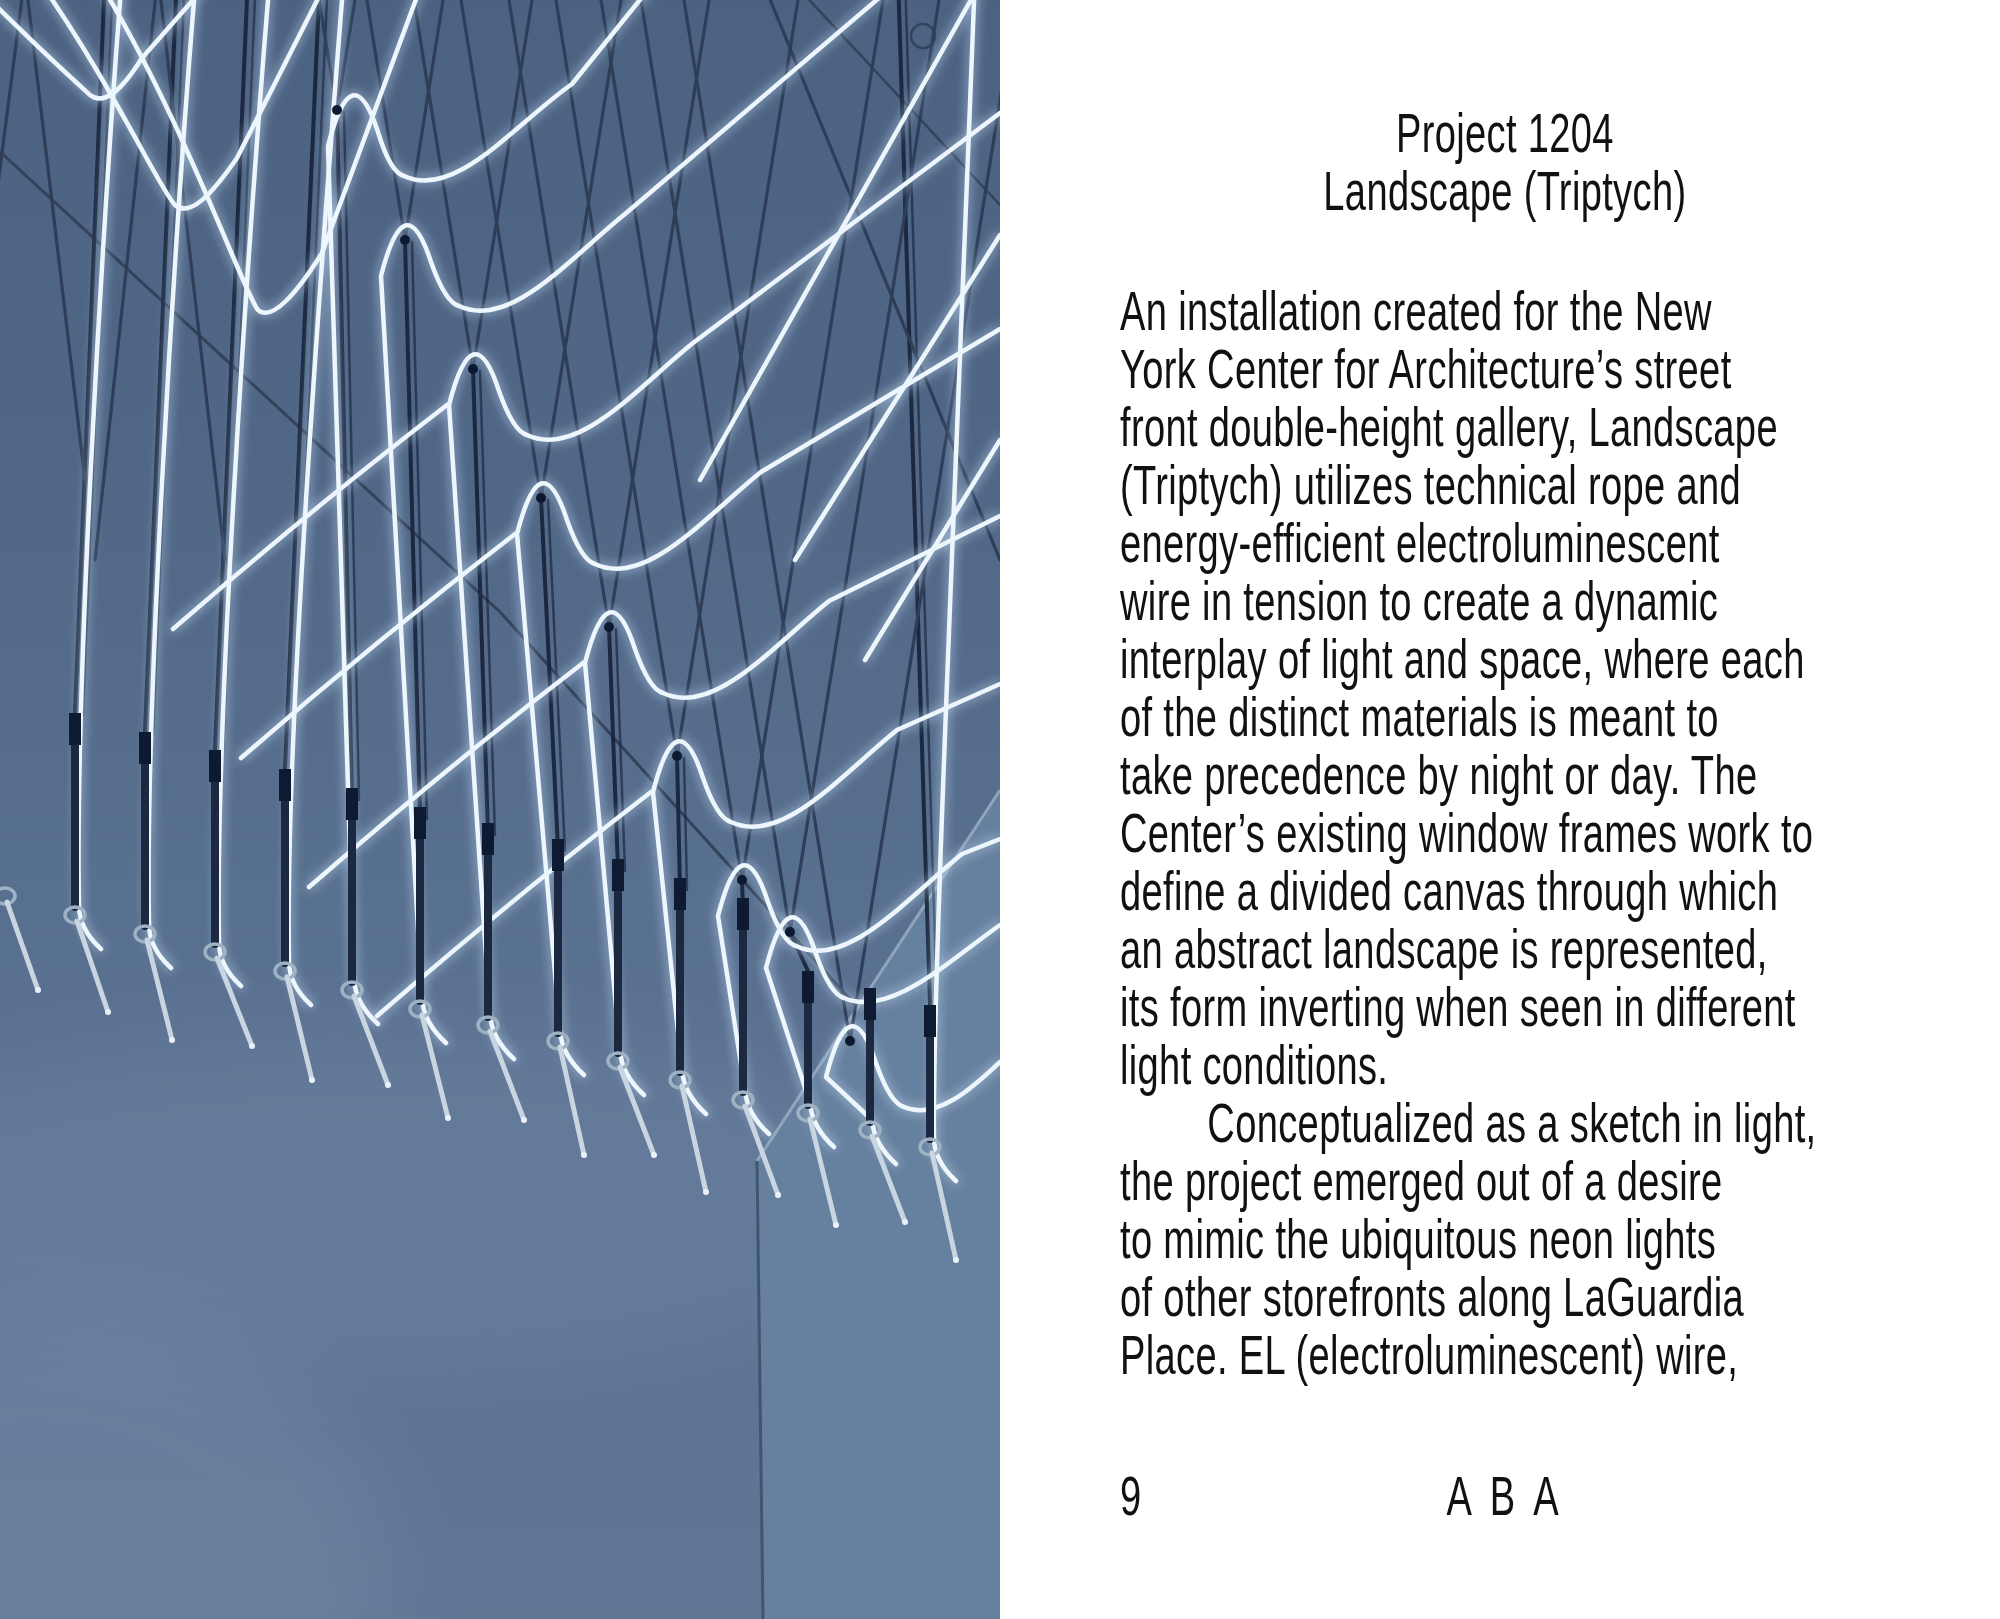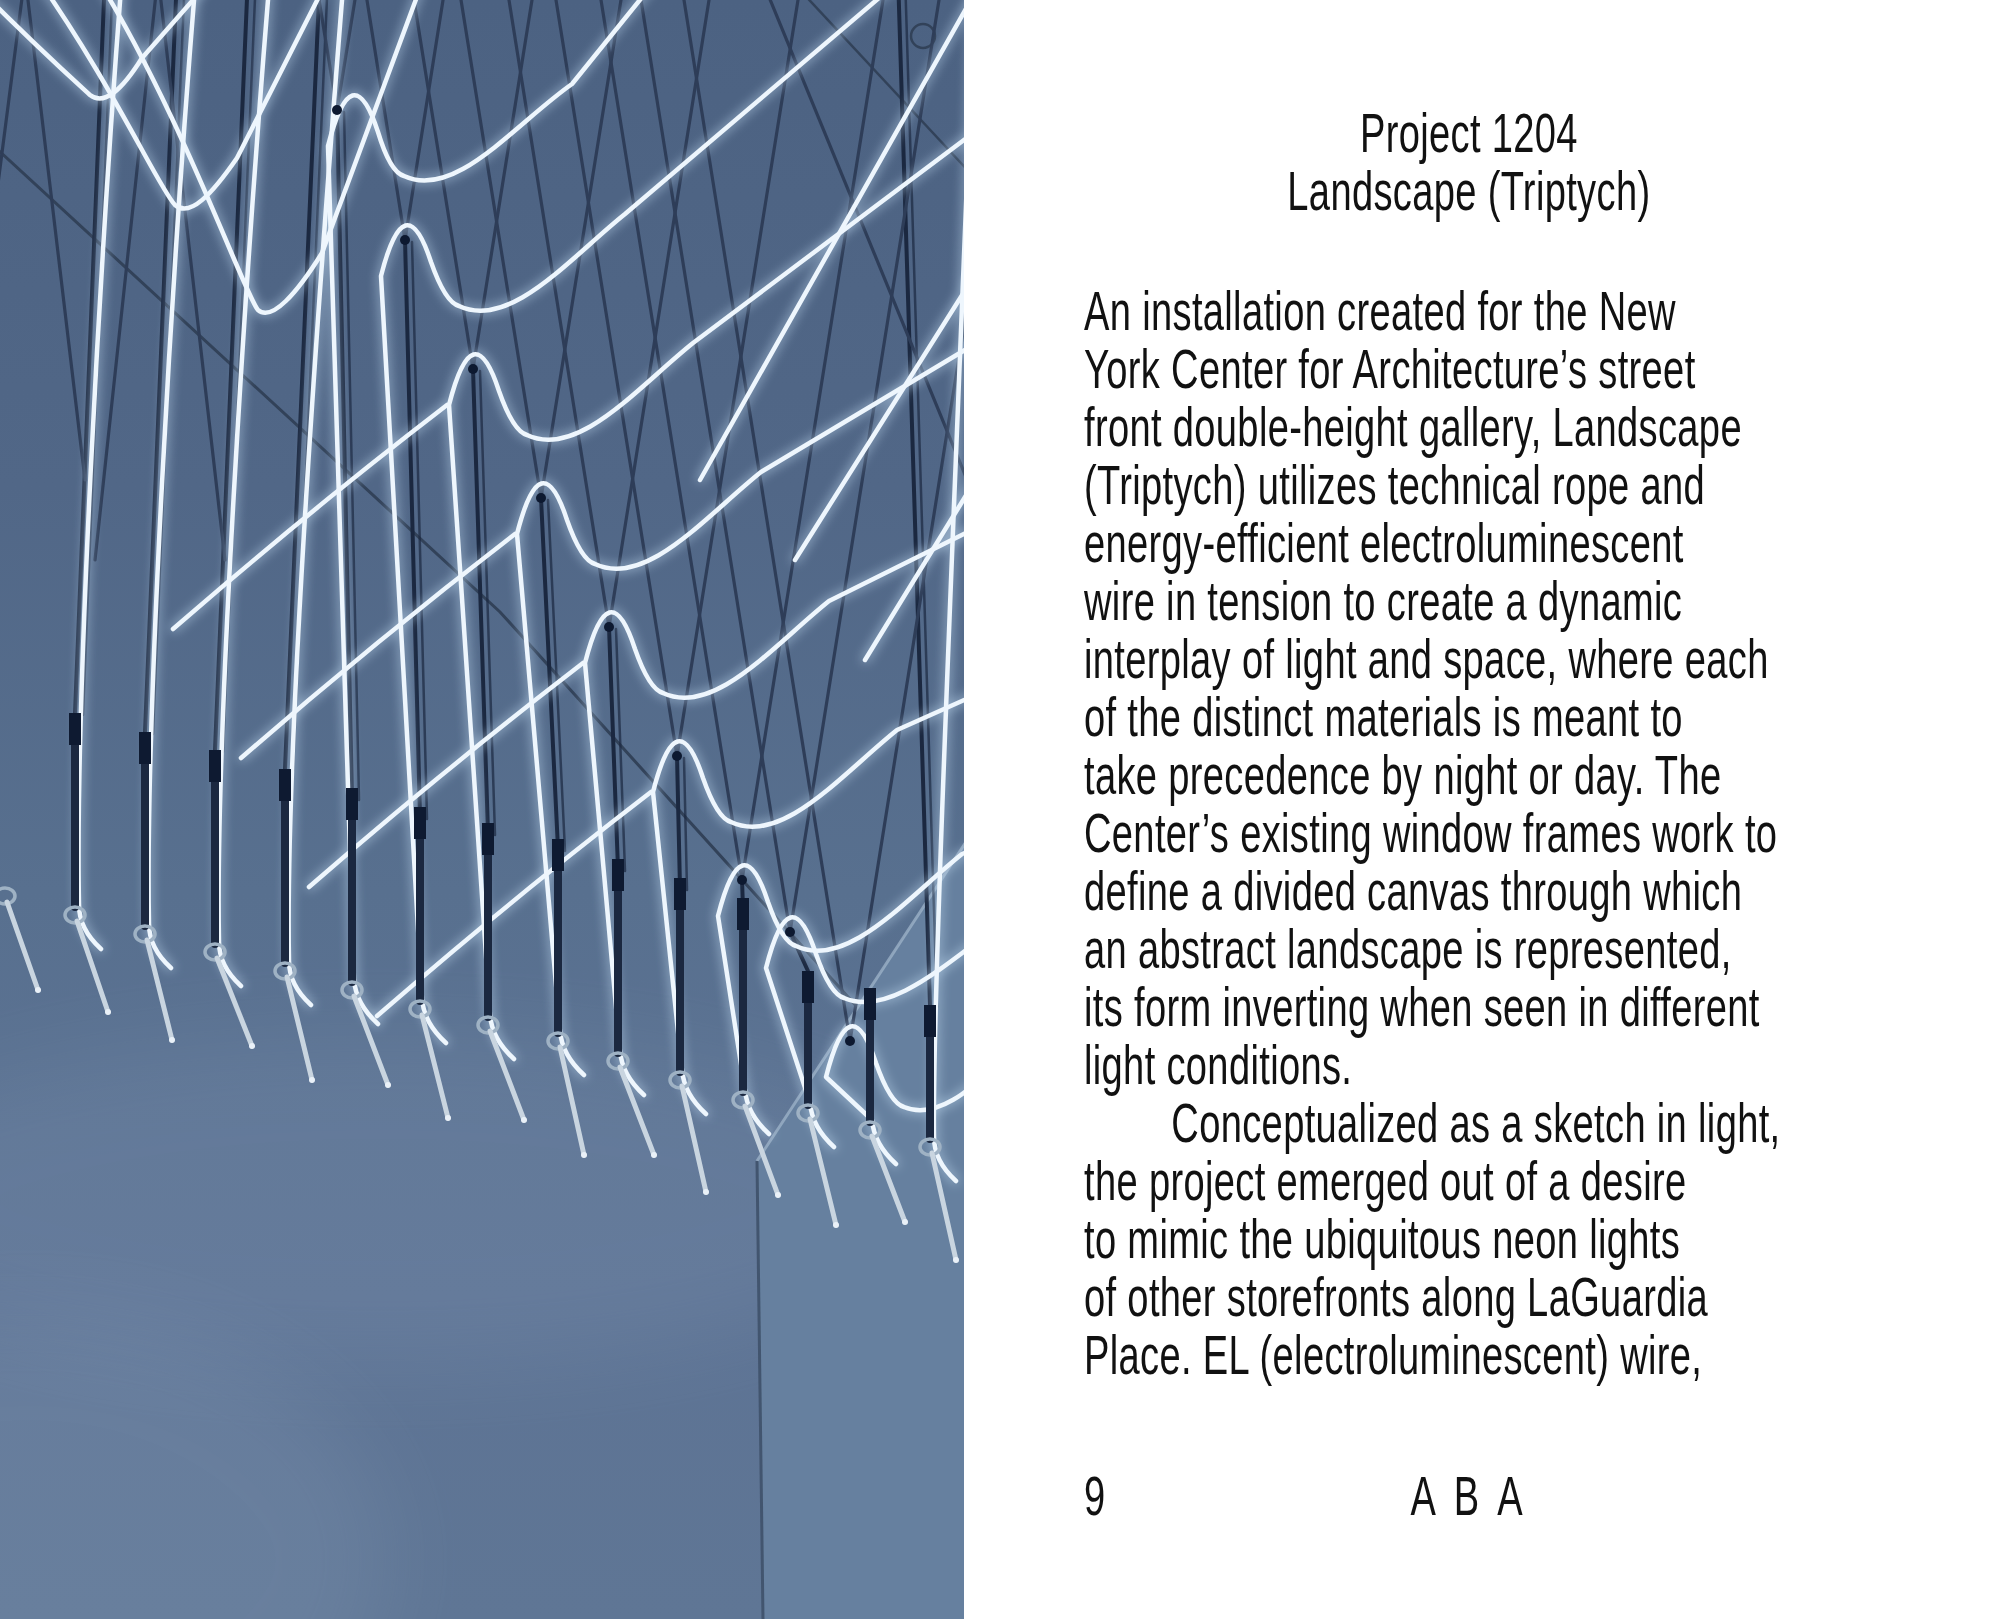--- a/index.html
+++ b/index.html
@@ -20,21 +20,21 @@
     --mirror-line:#324259;
     --corner-line:#42556f;
     --panel-edge:#9fb4c9;
   }
   *{margin:0;padding:0;box-sizing:border-box;}
   html,body{width:2000px;height:1619px;overflow:hidden;background:#fff;
     font-family:"Liberation Sans","DejaVu Sans",sans-serif;}
   .spread{position:absolute;left:0;top:0;width:2000px;height:1619px;}
   .photo-half{position:absolute;left:0;top:0;width:1000px;height:1619px;overflow:hidden;}
   .photo-half svg{display:block;}
-  .page-half{position:absolute;left:964px;top:0;width:1000px;height:1619px;
+  .page-half{position:absolute;left:1000px;top:0;width:1000px;height:1619px;
     background:var(--page-bg);overflow:hidden;}
   .text-scale{position:absolute;left:120px;top:0;width:1340px;height:1619px;
     transform:scaleX(0.68);transform-origin:0 0;color:var(--text-color);}
   .article-title{position:absolute;top:104px;left:0;width:1132px;text-align:center;
     font-size:56px;line-height:58px;letter-spacing:0.5px;white-space:pre-line;}
   .article-body{position:absolute;top:282px;left:0;width:1320px;
     font-size:56px;line-height:58px;letter-spacing:0.5px;white-space:pre-wrap;}
   .article-footer{position:absolute;top:1467px;left:0;width:1132px;height:58px;
     font-size:56px;line-height:58px;}
   .page-number{position:absolute;left:0;top:0;}

